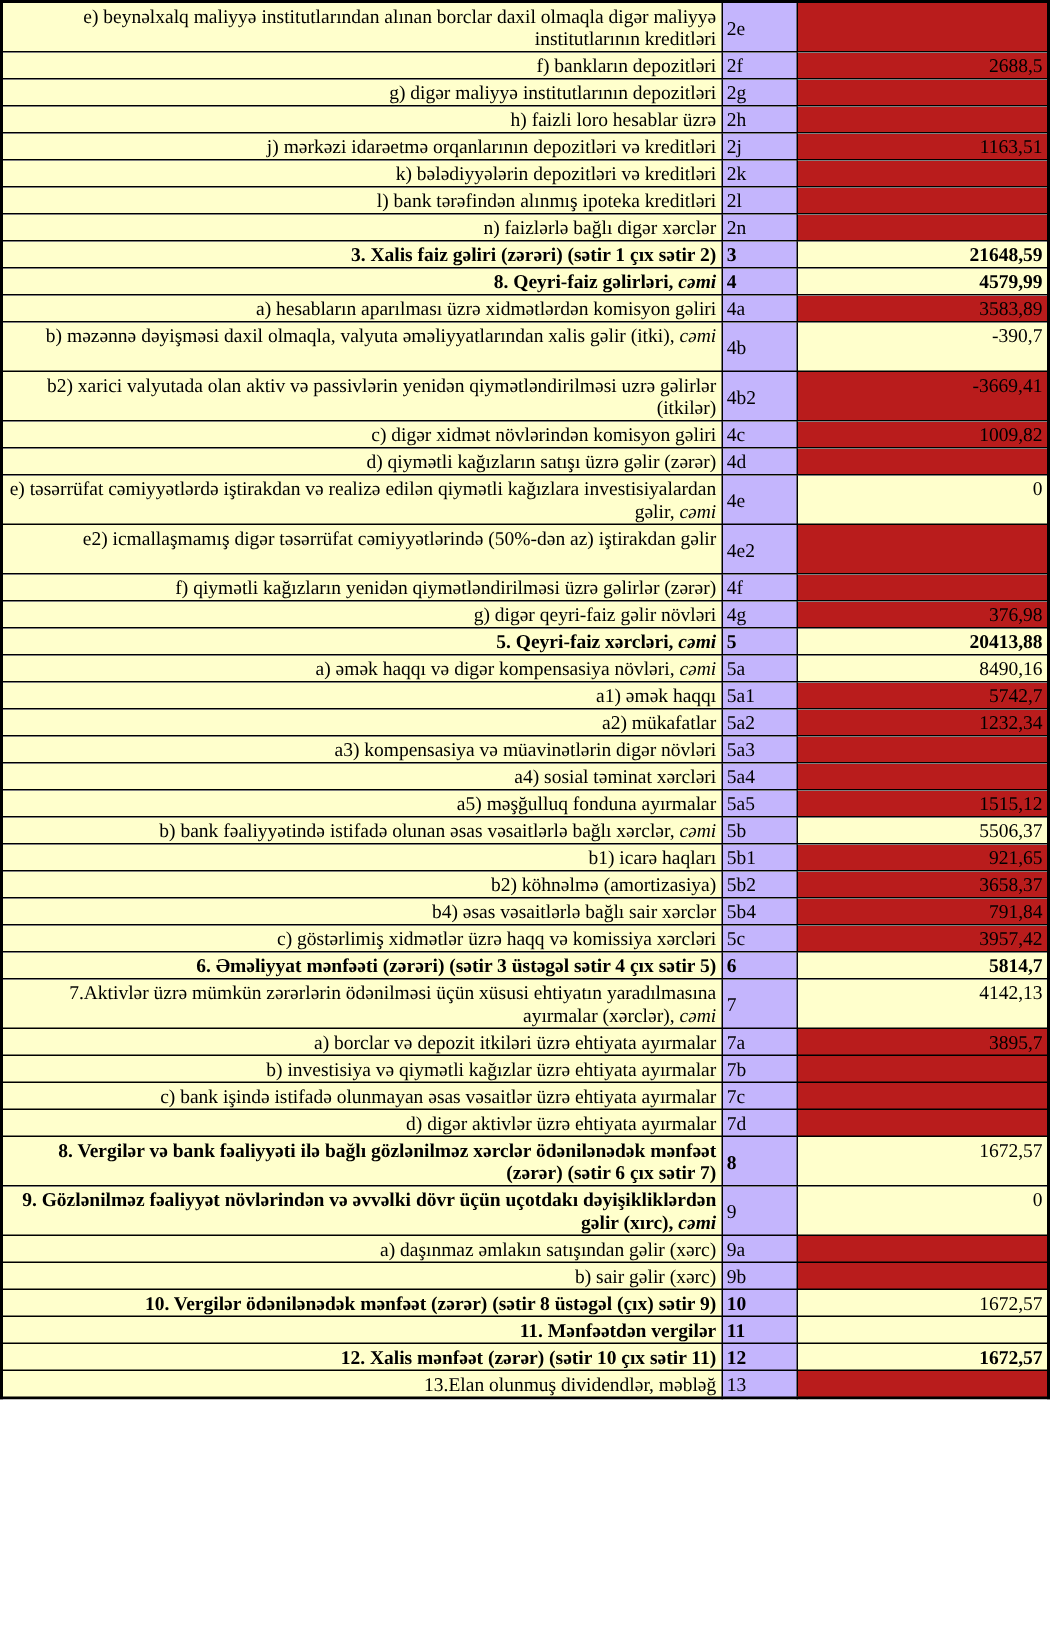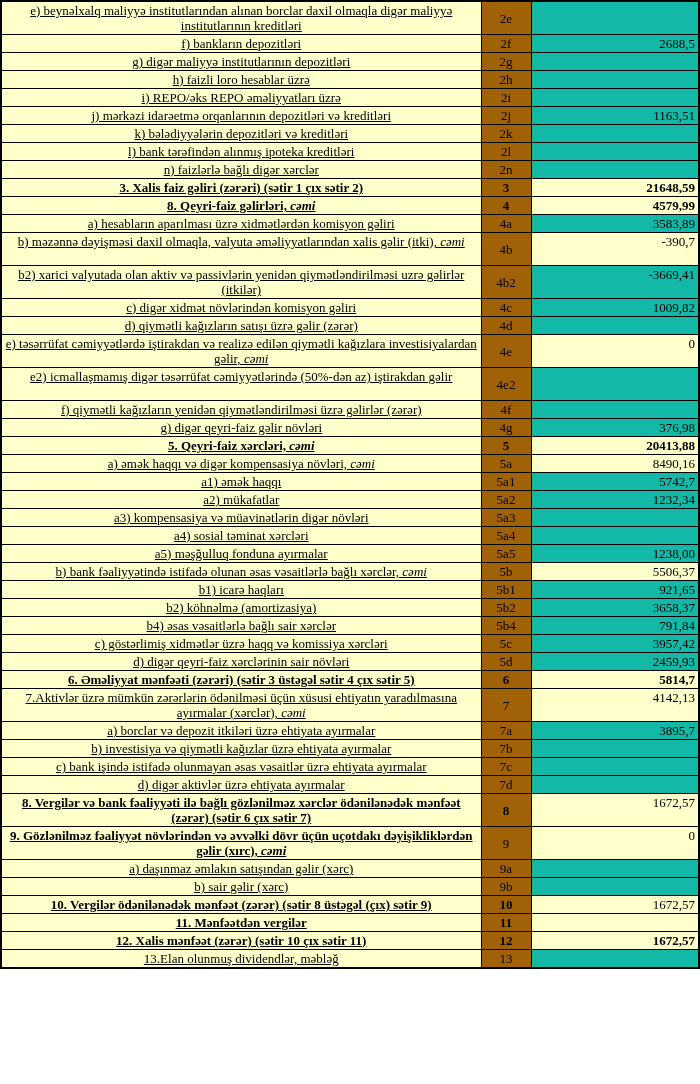--- a/index.html
+++ b/index.html
@@ -22,31 +22,29 @@
   #report-table td {
     border: 1px solid #000000;
     padding: 1px 3px;
     overflow: hidden;
   }
   tr.row { height: 18px; }
   tr.row.double { height: 33px; }
   td.label {
     background: #FFFFCC;
     vertical-align: top;
-    text-align: center;
-    text-decoration: underline;
+    text-align: right;
   }
   td.code {
-    background: #a16207;
-    text-align: center;
+    background: #c4b5fd;
     vertical-align: middle;
     padding: 0 2px;
   }
   td.value {
-    background: #14b8a6;
+    background: #b91c1c;
     text-align: right;
     vertical-align: top;
     padding-right: 4px;
   }
   td.value.vy { background: #FFFFCC; margin-top: 45px; }
   .indent-0 { padding-left: 3px; }
   .indent-1 { padding-left: 11px; }
   .indent-2 { padding-left: 38px; }
   .b  { font-weight: bold; }
   .it { font-style: italic; }
@@ -76,25 +74,20 @@
         <td class="label indent-1"><span>g) digər maliyyə institutlarının depozitləri</span></td>
         <td class="code">2g</td>
         <td class="value"></td>
       </tr>
       <tr class="row">
         <td class="label indent-1"><span>h) faizli loro hesablar üzrə</span></td>
         <td class="code">2h</td>
         <td class="value"></td>
       </tr>
       <tr class="row">
-        <td class="label indent-1"><span>i) REPO/əks REPO əməliyyatları üzrə</span></td>
-        <td class="code">2i</td>
-        <td class="value"></td>
-      </tr>
-      <tr class="row">
         <td class="label indent-1"><span>j) mərkəzi idarəetmə orqanlarının depozitləri və kreditləri</span></td>
         <td class="code">2j</td>
         <td class="value">1163,51</td>
       </tr>
       <tr class="row">
         <td class="label indent-1"><span>k) bələdiyyələrin depozitləri və kreditləri</span></td>
         <td class="code">2k</td>
         <td class="value"></td>
       </tr>
       <tr class="row">
@@ -188,21 +181,21 @@
         <td class="value"></td>
       </tr>
       <tr class="row">
         <td class="label indent-2"><span>a4) sosial təminat xərcləri</span></td>
         <td class="code">5a4</td>
         <td class="value"></td>
       </tr>
       <tr class="row">
         <td class="label indent-2"><span>a5) məşğulluq fonduna ayırmalar</span></td>
         <td class="code">5a5</td>
-        <td class="value">1238,00</td>
+        <td class="value">1515,12</td>
       </tr>
       <tr class="row">
         <td class="label indent-1"><span>b) bank fəaliyyətində istifadə olunan əsas vəsaitlərlə bağlı xərclər, </span><span class="it">cəmi</span></td>
         <td class="code">5b</td>
         <td class="value vy">5506,37</td>
       </tr>
       <tr class="row">
         <td class="label indent-2"><span>b1) icarə haqları</span></td>
         <td class="code">5b1</td>
         <td class="value">921,65</td>
@@ -214,25 +207,20 @@
       </tr>
       <tr class="row">
         <td class="label indent-2"><span>b4) əsas vəsaitlərlə bağlı sair xərclər</span></td>
         <td class="code">5b4</td>
         <td class="value">791,84</td>
       </tr>
       <tr class="row">
         <td class="label indent-1"><span>c) göstərlimiş xidmətlər üzrə haqq və komissiya xərcləri</span></td>
         <td class="code">5c</td>
         <td class="value">3957,42</td>
-      </tr>
-      <tr class="row">
-        <td class="label indent-1"><span>d) digər qeyri-faiz xərclərinin sair növləri</span></td>
-        <td class="code">5d</td>
-        <td class="value">2459,93</td>
       </tr>
       <tr class="row">
         <td class="label indent-0 b"><span>6. Əməliyyat mənfəəti (zərəri) (sətir 3 üstəgəl sətir 4 çıx sətir 5)</span></td>
         <td class="code b">6</td>
         <td class="value vy b">5814,7</td>
       </tr>
       <tr class="row double">
         <td class="label indent-0 justify"><span>7.Aktivlər üzrə mümkün zərərlərin ödənilməsi üçün xüsusi ehtiyatın yaradılmasına ayırmalar (xərclər), </span><span class="it">cəmi</span></td>
         <td class="code">7</td>
         <td class="value vy">4142,13</td>

